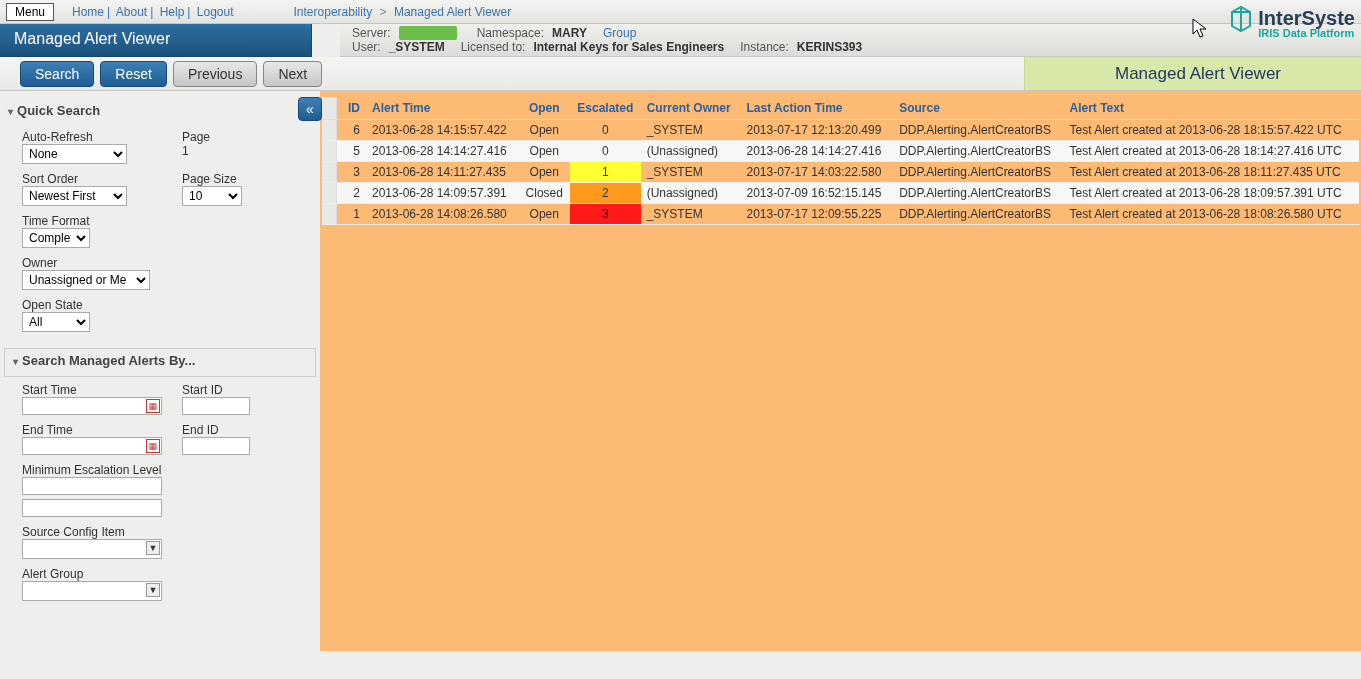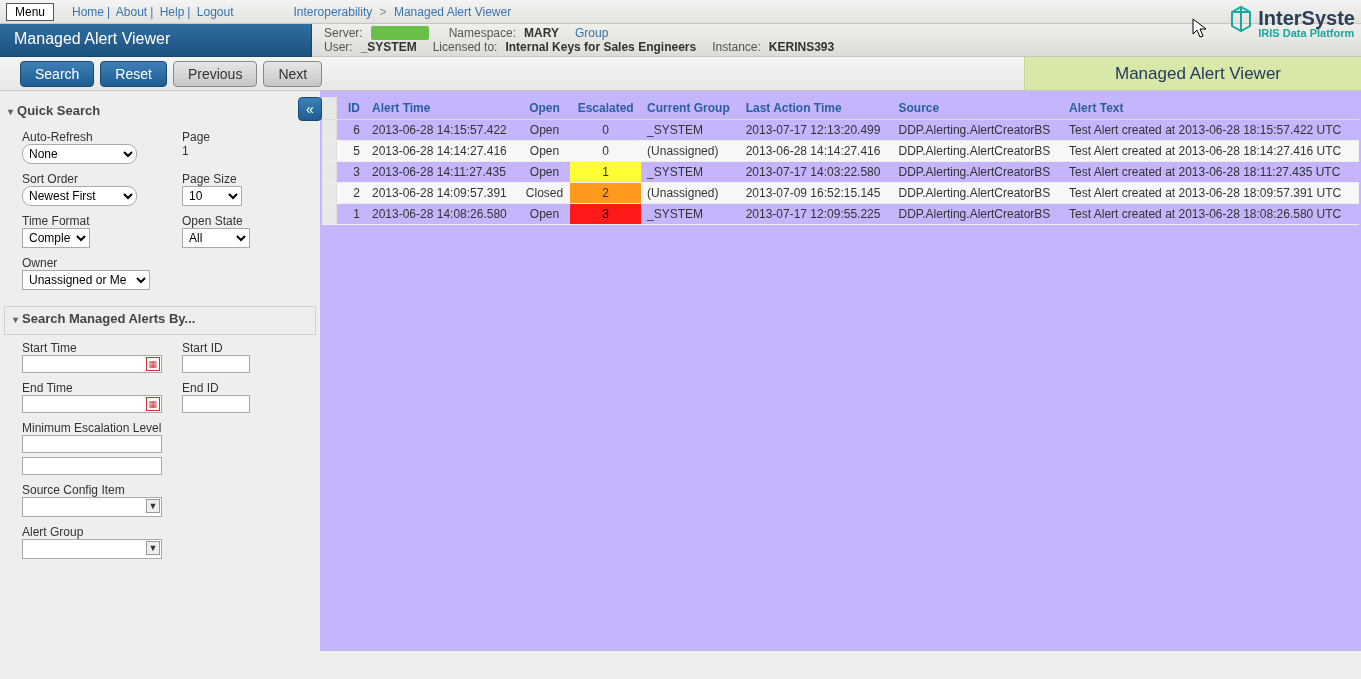--- a/index.html
+++ b/index.html
@@ -12,21 +12,21 @@
   .toplinks span.sep{color:#3b73af;margin:0 3px;}
   .breadcrumb{margin-left:60px;color:#3b73af;}
   .breadcrumb span.sep{color:#888;margin:0 4px;}
   .logo{position:absolute;right:6px;top:4px;display:flex;align-items:flex-end;}
   .logo-mark{color:#1aa7a0;font-weight:bold;font-size:20px;margin-right:4px;}
   .logo-txt{line-height:1;color:#333;}
   .logo-name{font-size:20px;font-weight:bold;color:#2a3e57;}
   .logo-sub{font-size:11px;color:#1aa7a0;font-weight:bold;}
   .titlebar{display:flex;}
   .title-left{background:linear-gradient(#2f6ea0,#1b517e);color:#fff;font-size:16px;padding:6px 14px;border:1px solid #14466e;border-top:none;border-left:none;min-width:312px;}
-  .title-right{flex:1;display:flex;flex-direction:column;justify-content:center;background:linear-gradient(#efefec,#dcdcd8);border-bottom:1px solid #c6c6c3;padding:2px 12px;font-size:12px;color:#333;}
+  .title-right{flex:1;display:flex;flex-direction:column;justify-content:center;background:linear-gradient(#efefec,#dcdcd8);border-bottom:1px solid #c6c6c3;padding:2px 12px;font-size:12px;color:#333;margin-left:28px;}
   .title-right .row{display:flex;gap:6px;align-items:center;}
   .title-right .lbl{color:#555;margin-right:2px;}
   .title-right .val{font-weight:bold;margin-right:10px;}
   .server-redact{display:inline-block;width:58px;height:14px;background:#6abf4b;border-radius:2px;vertical-align:middle;}
   
   .actionbar{display:flex;align-items:center;height:34px;background:linear-gradient(#f5f5f3,#e8e8e6);border-bottom:1px solid #c6c6c3;}
   .actionbar-left{display:flex;gap:6px;padding:0 20px;}
   .btn{border:1px solid #888;border-radius:4px;background:linear-gradient(#e7e7e7,#c6c6c6);color:#333;font-size:14px;padding:4px 14px;cursor:pointer;}
   .btn.primary{background:linear-gradient(#3e80b5,#1d5d94);color:#fff;border-color:#154a78;}
   .page-caption{margin-left:auto;background:#d8e8a8;color:#233a5e;font-size:17px;padding:6px 80px 6px 90px;height:100%;display:flex;align-items:center;border-left:1px solid #c5d594;}
@@ -34,30 +34,30 @@
   .main{display:flex;align-items:flex-start;}
   .sidebar{width:320px;background:#eeeeec;padding:4px 4px 20px 4px;position:relative;}
   .collapse-tab{position:absolute;right:-2px;top:6px;width:24px;height:24px;background:linear-gradient(#3e80b5,#1d5d94);color:#fff;border:1px solid #154a78;border-radius:4px;display:flex;align-items:center;justify-content:center;font-size:14px;cursor:pointer;}
   .panel-head{color:#444;font-weight:bold;font-size:13px;padding:8px 2px 6px 4px;cursor:pointer;}
   .panel-head::before{content:"▾";font-size:10px;margin-right:4px;color:#666;}
   .panel-body{padding:2px 6px 10px 18px;}
   .fieldgrid{display:grid;grid-template-columns:160px 120px;row-gap:4px;}
   .fld-label{font-size:12px;color:#333;margin-top:4px;}
   select,input[type=text]{font-size:12px;border:1px solid #aaa;background:#fff;padding:1px 2px;}
   select{height:20px;}
-  .w95{width:115px;border-radius:9px;} .w60{width:60px;} .w120{width:128px;} .w140{width:140px;} .w70{width:68px;}
+  .w95{width:105px;} .w60{width:60px;} .w120{width:128px;} .w140{width:140px;} .w70{width:68px;}
   .date-wrap{position:relative;display:inline-block;}
   .date-wrap input{width:140px;padding-right:18px;}
   .date-wrap .cal-icon{position:absolute;right:2px;top:2px;width:14px;height:14px;background:#fff;border:1px solid #c33;display:flex;align-items:center;justify-content:center;font-size:9px;color:#c33;}
   .combo-wrap{position:relative;display:inline-block;}
   .combo-wrap input{width:140px;padding-right:18px;height:20px;}
   .combo-wrap .dd-icon{position:absolute;right:2px;top:2px;width:14px;height:14px;background:#eee;border:1px solid #999;display:flex;align-items:center;justify-content:center;font-size:9px;color:#333;}
   .section-box{border:1px solid #d0d0cd;padding:2px 4px;margin-top:6px;}
   
-  .content{flex:1;background:#c4b5fd;min-height:560px;padding:6px 2px;}
+  .content{flex:1;background:#fdba74;min-height:560px;padding:6px 2px;}
   table.grid{width:100%;border-collapse:collapse;font-size:12px;}
   table.grid th{color:#2a5fa0;font-weight:bold;text-align:left;padding:4px 6px;border-bottom:1px solid #ddd;cursor:pointer;vertical-align:bottom;}
   table.grid th.center,table.grid td.center{text-align:center;}
   table.grid th.right,table.grid td.right{text-align:right;}
   table.grid td{padding:3px 6px;border-bottom:1px solid #eee;white-space:nowrap;}
   table.grid tr:nth-child(even) td{background:#f7f7f5;}
   .rowhandle{width:14px;background:#e8e8e6 !important;border-right:1px solid #ddd;}
   .esc-0{}
   .esc-1{background:#ffff33 !important;}
   .esc-2{background:#ff9a1f !important;}
@@ -156,27 +156,27 @@
           <select class="w95"><option>Newest First</option></select>
         </div>
         <div>
           <div class="fld-label">Page Size</div>
           <select class="w60"><option>10</option></select>
         </div>
         <div>
           <div class="fld-label">Time Format</div>
           <select style="width:68px"><option>Complete</option></select>
         </div>
+        <div style="grid-column:1/3">
+          <div class="fld-label">Owner</div>
+          <select class="w120"><option>Unassigned or Me</option></select>
+        </div>
         <div>
           <div class="fld-label">Open State</div>
           <select class="w70"><option>All</option></select>
-        </div>
-        <div style="grid-column:1/3">
-          <div class="fld-label">Owner</div>
-          <select class="w120"><option>Unassigned or Me</option></select>
         </div>
       </div>
     </div>
 
     <div class="section-box">
       <div class="panel-head" style="padding-top:2px">Search Managed Alerts By...</div>
     </div>
     <div class="panel-body">
       <div class="fieldgrid">
         <div>
@@ -216,21 +216,21 @@
 
   <div class="content">
     <table class="grid">
       <thead>
           <tr>
         <th class="rowhandle"></th>
         <th class="right" style="width:30px">ID</th>
         <th>Alert Time</th>
         <th class="center">Open</th>
         <th class="center">Escalated</th>
-        <th>Current Group</th>
+        <th>Current Owner</th>
         <th>Last Action Time</th>
         <th>Source</th>
         <th>Alert Text</th>
       </tr>
         </thead>
       <tbody id="grid-body">
           <tr>
             <td class="rowhandle"></td>
             <td class="right">6</td>
             <td>2013-06-28 14:15:57.422</td>

